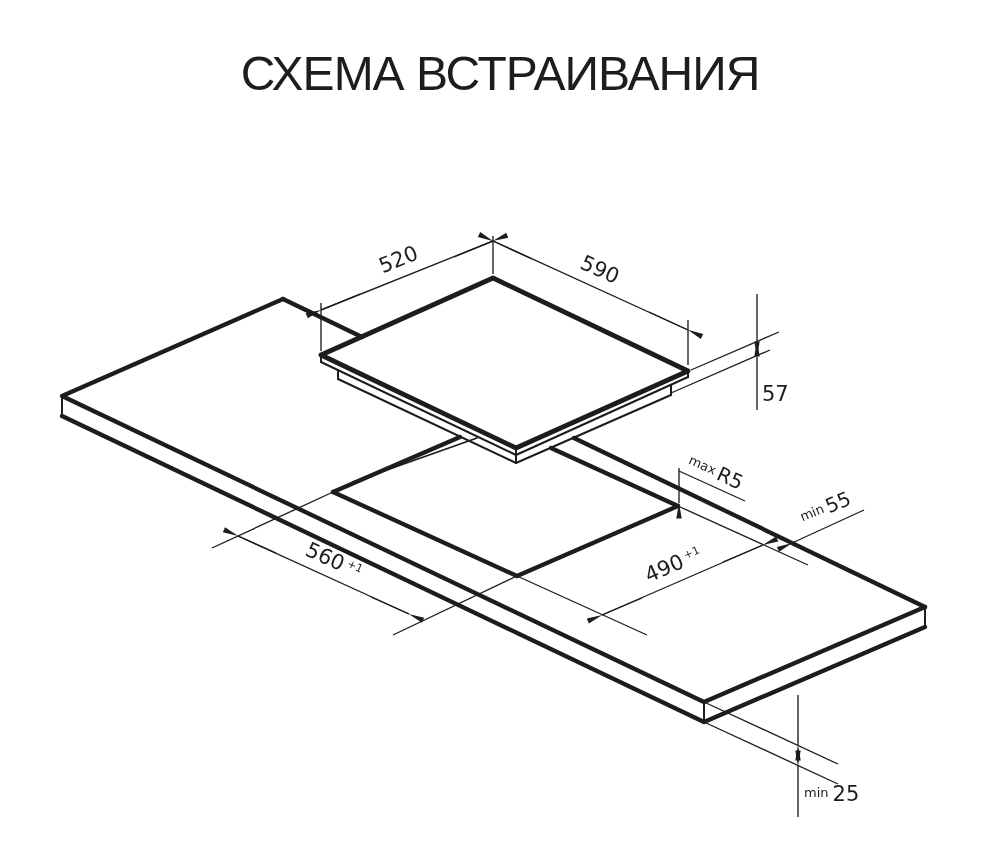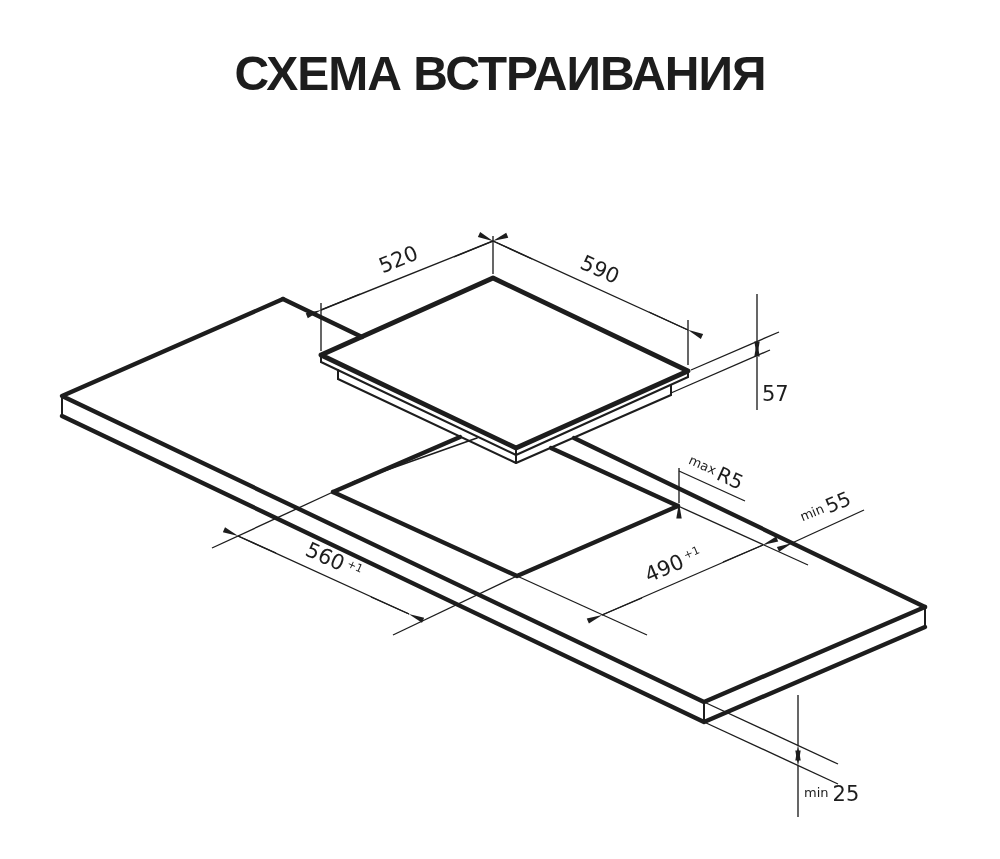--- a/index.html
+++ b/index.html
@@ -4,21 +4,21 @@
 <style>
   :root { --ink:#1d1d1d; --bg:#ffffff; }
   html,body { margin:0; padding:0; background:var(--bg); }
   .page {
     position:relative; width:1000px; height:859px; background:var(--bg);
     overflow:hidden; font-family:"Liberation Sans", sans-serif;
   }
   .title {
     position:absolute; top:50px; left:0; width:1000px;
     text-align:center; color:var(--ink);
-    font-size:48px; font-weight:700; letter-spacing:-1px; line-height:1;
+    font-size:48px; font-weight:400; letter-spacing:-1px; line-height:1;
     font-family:"Liberation Sans", sans-serif;
   }
   svg { position:absolute; left:0; top:0; }
   .s5 { stroke:var(--ink); stroke-width:4.8; fill:none; stroke-linejoin:round; stroke-linecap:round; }
   .s4 { stroke:var(--ink); stroke-width:4.3; fill:none; stroke-linejoin:round; stroke-linecap:round; }
   .s2 { stroke:var(--ink); stroke-width:2;   fill:none; stroke-linejoin:round; stroke-linecap:round; }
   .s1h{ stroke:var(--ink); stroke-width:1.7; fill:none; stroke-linecap:round; }
   .s1 { stroke:var(--ink); stroke-width:1.35;fill:none; stroke-linecap:butt; }
   .arrhead { fill:var(--ink); stroke:none; }
   text { fill:var(--ink); font-family:"DejaVu Sans","Liberation Sans",sans-serif; }

